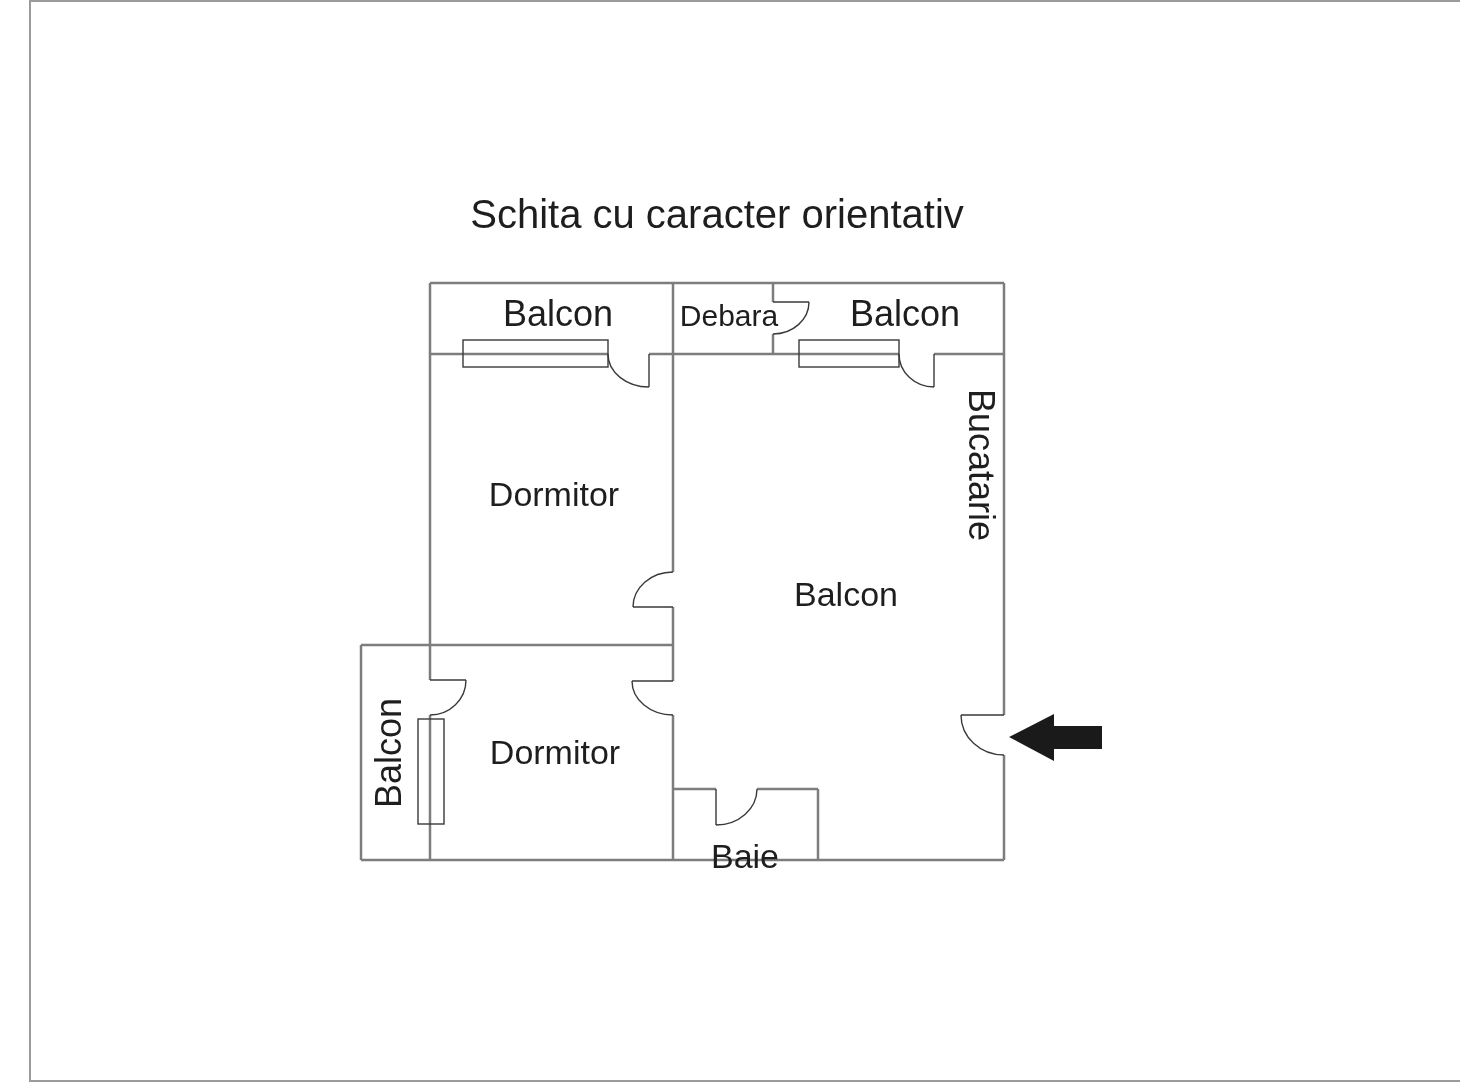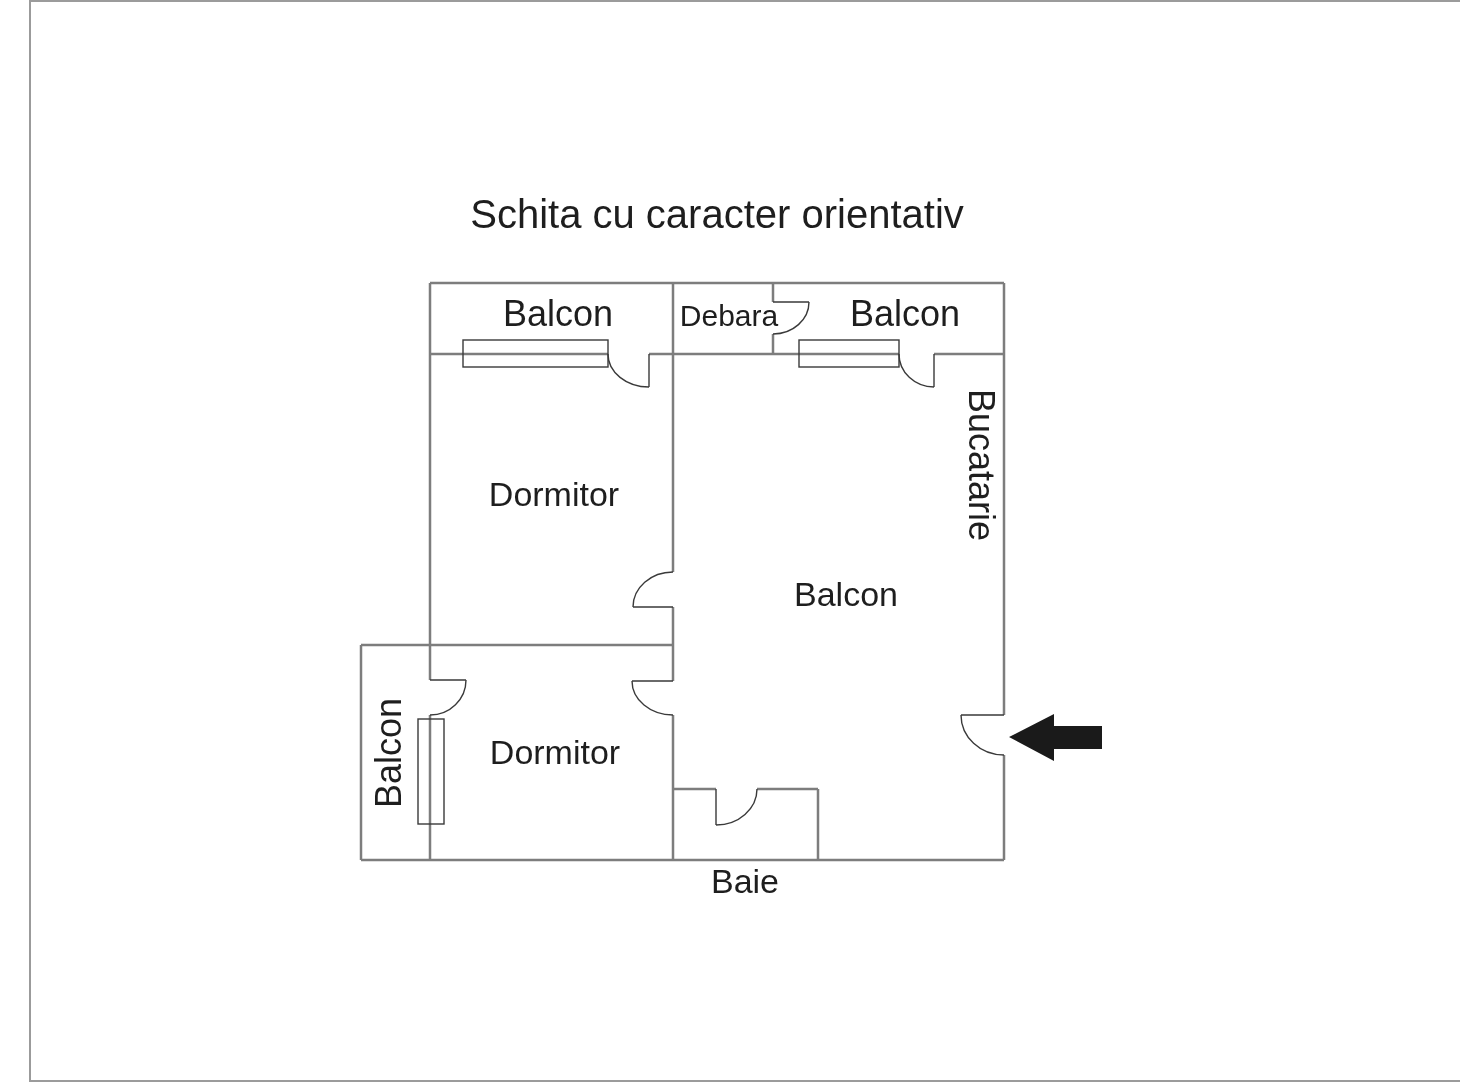--- a/index.html
+++ b/index.html
@@ -90,15 +90,15 @@
   <div class="label fs-room" style="left:523px;top:492px;">Dormitor</div>
 
   <div class="label fs-room" style="left:815px;top:592px;">Balcon</div>
 
   <div class="label fs-balcon rot90" style="left:950px;top:463px;">Bucatarie</div>
 
   <div class="label fs-balcon rot270" style="left:358px;top:751px;">Balcon</div>
 
   <div class="label fs-room" style="left:524px;top:750px;">Dormitor</div>
 
-  <div class="label fs-room" style="left:714px;top:879px;">Baie</div>
+  <div class="label fs-room" style="left:714px;top:854px;">Baie</div>
 
 </div>
 
 </body></html>

